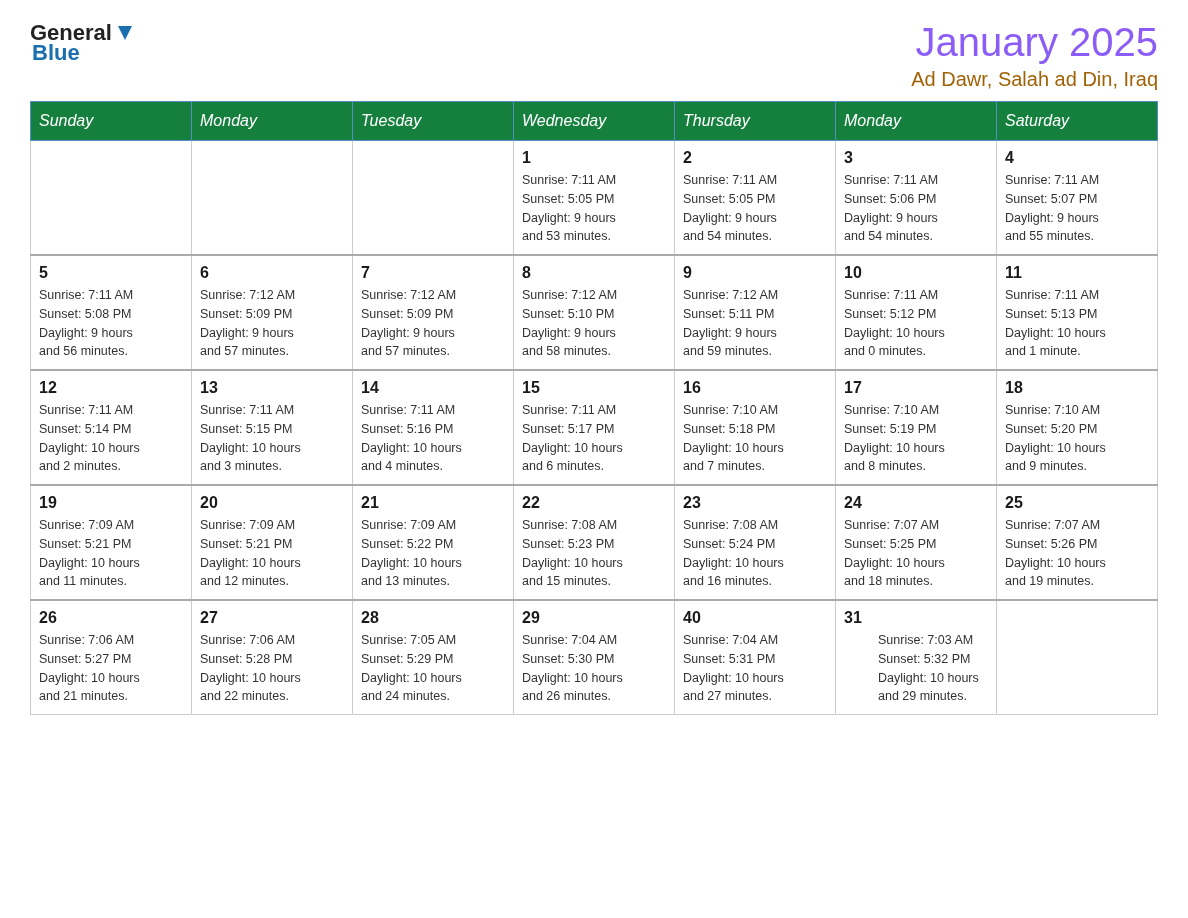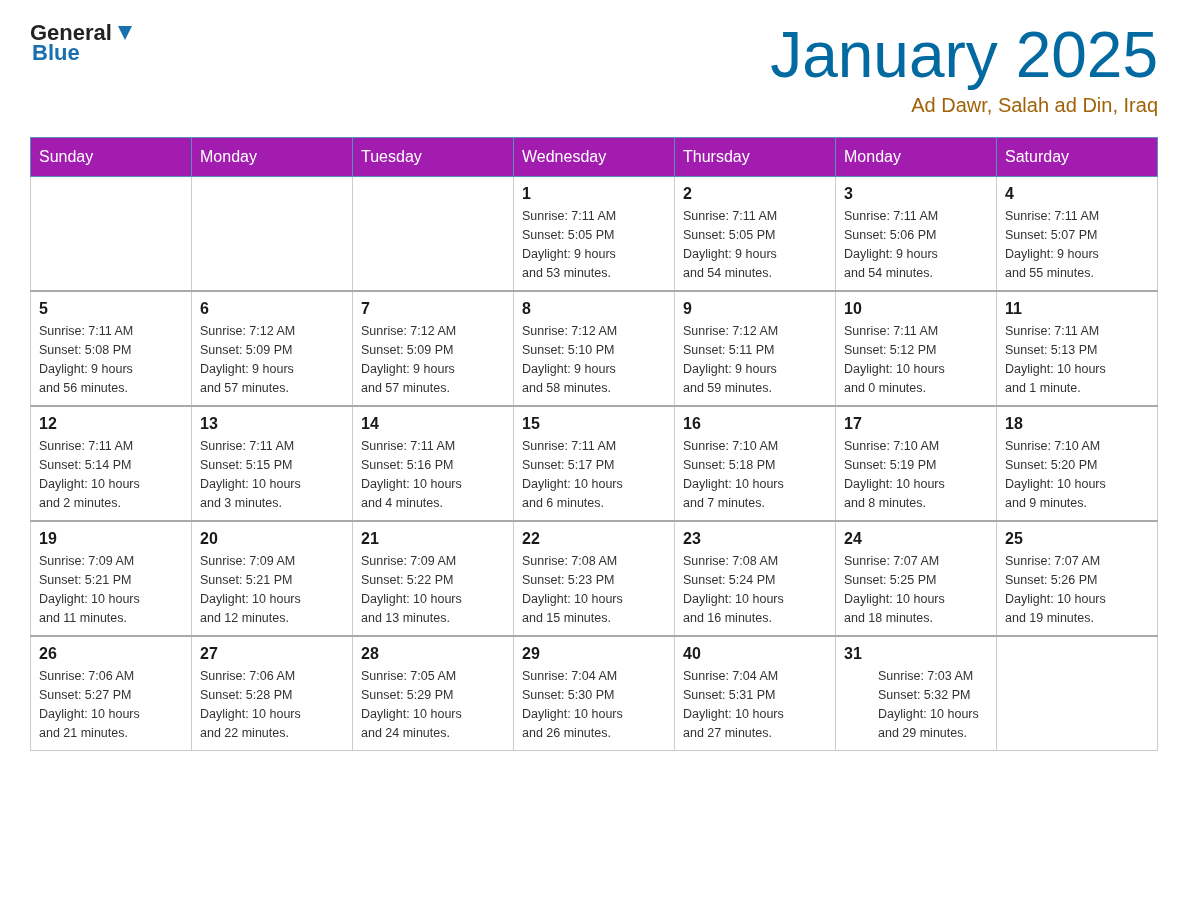--- a/index.html
+++ b/index.html
@@ -7,64 +7,65 @@
       font-family: Arial, sans-serif;
       background: #fff;
       padding: 20px 30px;
       width: 1188px;
       min-height: 918px;
     }
     .header {
       display: flex;
       justify-content: space-between;
       align-items: flex-start;
-      margin-bottom: 20px;
+      margin-bottom: 10px;
     }
     .logo {
       display: flex;
       align-items: center;
       gap: 4px;
     }
     .logo-text-general {
       font-size: 22px;
       font-weight: bold;
       color: #222;
     }
     .logo-text-blue {
       font-size: 22px;
       font-weight: bold;
       color: #1a6faf;
     }
     .title-section {
       text-align: right;
     }
     .main-title {
-      font-size: 64px;
+      font-size: 40px;
       font-weight: normal;
-      color: #0369a1;
+      color: #8b5cf6;
       line-height: 1.1;
     }
     .subtitle {
       font-size: 20px;
       color: #a16207;
       margin-top: 4px;
     }
     .calendar {
       width: 100%;
       border-collapse: collapse;
       border: 1px solid #999;
     }
     .calendar th {
-      background-color: #a21caf;
+      background-color: #15803d;
       color: #fff;
       font-size: 16px;
       font-weight: normal;
       padding: 10px 8px;
       text-align: left;
       border: 1px solid #5590c0;
+      font-style: italic;
     }
     .calendar td {
       vertical-align: top;
       padding: 8px;
       border: 1px solid #ccc;
       width: calc(100% / 7);
       min-height: 100px;
       font-size: 13px;
       color: #222;
     }

